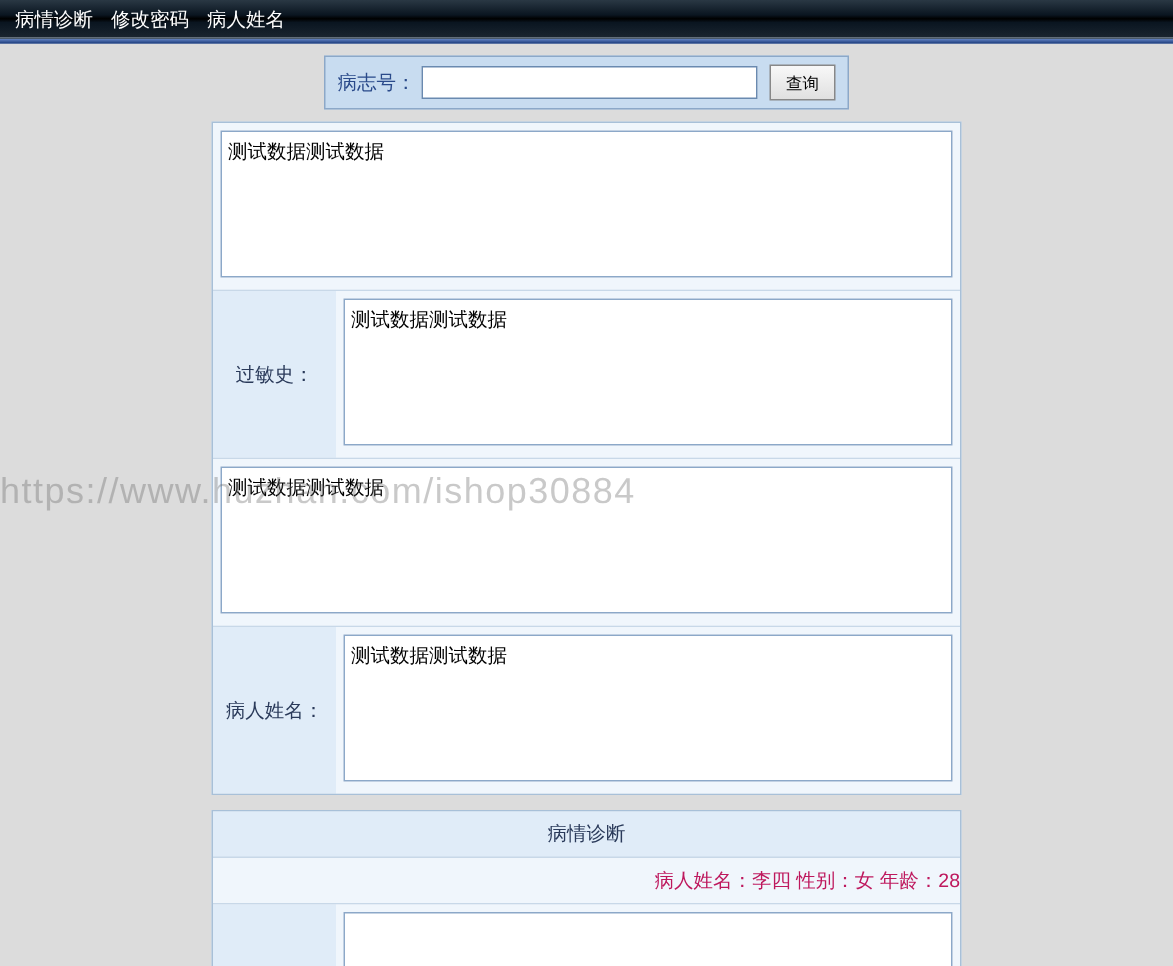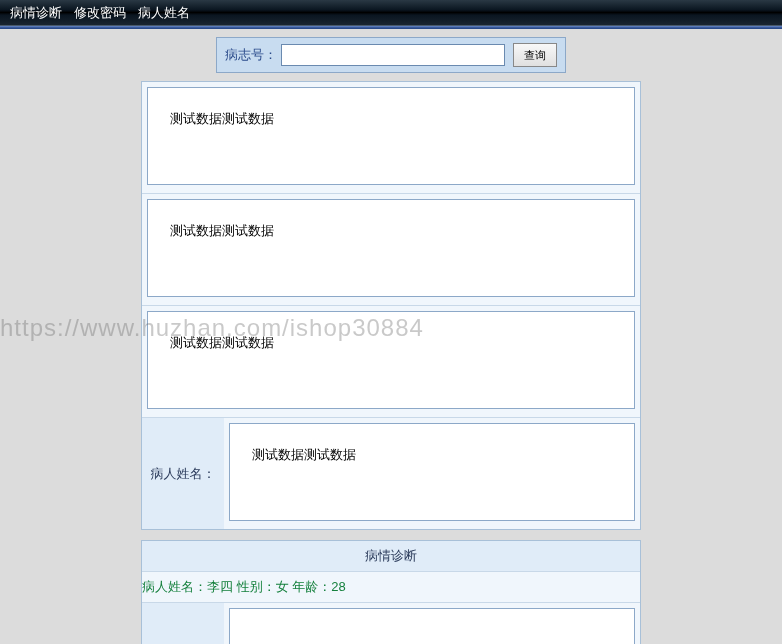--- a/index.html
+++ b/index.html
@@ -87,44 +87,44 @@
     .form-row .row-val {
       flex: 1;
       padding: 5px;
       background: #f0f6fc;
     }
     .form-row textarea {
       width: 100%;
       height: 98px;
       border: 1px solid #8ca8c8;
       resize: none;
-      padding: 22px;
+      padding: 4px;
       font-family: inherit;
       font-size: 13px;
       overflow-y: scroll;
       background: #fff;
     }
     .section {
       margin: 0 auto;
       width: 500px;
       background: #e8f0f8;
       border: 1px solid #a8c0d8;
     }
     .section-header {
       text-align: center;
       padding: 6px 0;
       color: #2a3a5a;
       background: #e0ecf8;
       border-bottom: 1px solid #c8d8e8;
       font-size: 13px;
     }
     .patient-info {
-      text-align: left;
+      text-align: right;
       padding: 6px 0;
-      color: #15803d;
+      color: #be185d;
       background: #f0f6fc;
       border-bottom: 1px solid #c8d8e8;
       font-size: 13px;
     }
     .watermark {
       position: absolute;
       top: 314px;
       left: 0;
       width: 782px;
       font-size: 24px;
@@ -148,20 +148,21 @@
   <span class="lbl">病志号：</span>
   <input type="text" value="" style="">
   <button>查询</button>
 </div>
 
 <div class="form-panel">
   <div class="form-row">
     <div class="row-val"><textarea style="">测试数据测试数据</textarea></div>
   </div>
   <div class="form-row">
+    <div class="row-lbl">过敏史：</div>
     <div class="row-val"><textarea style="">测试数据测试数据</textarea></div>
   </div>
   <div class="form-row">
     <div class="row-val"><textarea style="">测试数据测试数据</textarea></div>
   </div>
   <div class="form-row">
     <div class="row-lbl">病人姓名：</div>
     <div class="row-val"><textarea style="">测试数据测试数据</textarea></div>
   </div>
 </div>

